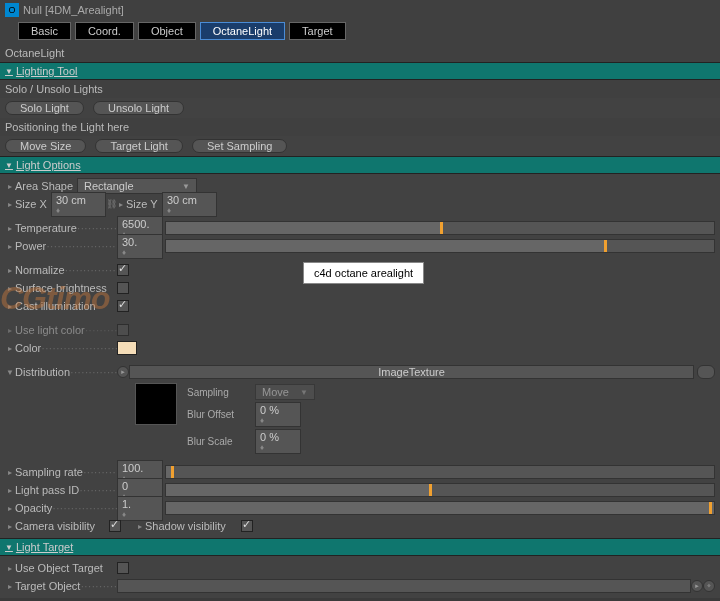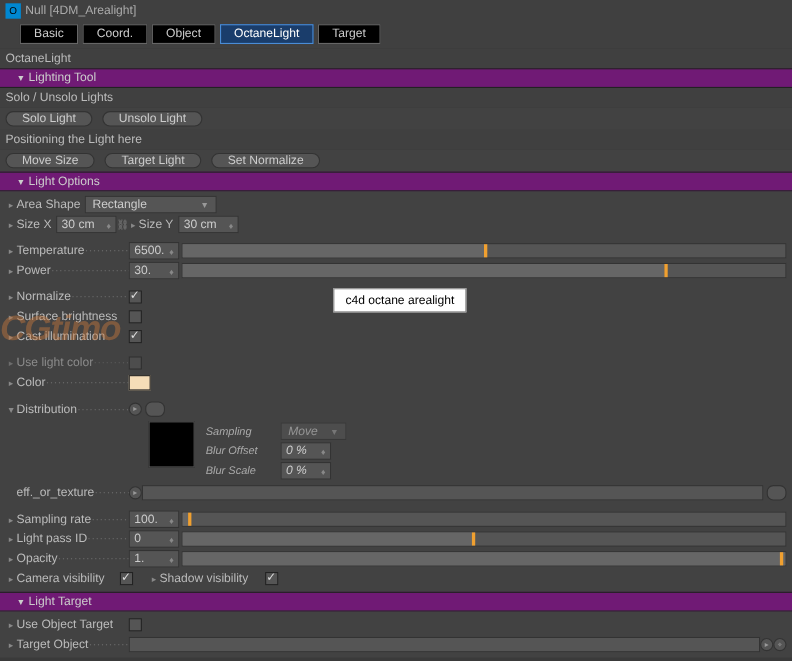--- a/index.html
+++ b/index.html
@@ -4,44 +4,44 @@
 <style>
 * { margin: 0; padding: 0; box-sizing: border-box; }
 body { background: #3a3a3a; color: #bbb; font-family: Arial, sans-serif; font-size: 11px; width: 720px; position: relative; }
 .title-bar { display: flex; align-items: center; padding: 3px 5px; background: #404040; }
 .icon-box { width: 14px; height: 14px; background: #0087d1; display: inline-flex; align-items: center; justify-content: center; color: #000; font-size: 9px; margin-right: 4px; }
 .title-text { color: #aaa; }
 .tabs { display: flex; gap: 4px; padding: 2px 18px 4px; background: #404040; }
 .tab { background: #000000; color: #ccc; padding: 2px 12px; font-size: 11px; cursor: pointer; border: 1px solid #666; }
 .tab.active { background: #1a3d6b; border: 1px solid #4a8cd6; color: #fff; }
 .panel-name { padding: 3px 5px; background: #404040; color: #bbb; font-size: 11px; }
-.section-header { background: #701a75; padding: 2px 15px; color: #ccc; border-top: 1px solid #222; border-bottom: 1px solid #222; display: flex; align-items: center; cursor: pointer; }
+.section-header { background: #0f766e; padding: 2px 5px; color: #ccc; border-top: 1px solid #222; border-bottom: 1px solid #222; display: flex; align-items: center; cursor: pointer; text-decoration: underline; }
 .section-header::before { content: '▼'; font-size: 8px; margin-right: 3px; }
 .section-body { padding: 3px 5px; background: #424242; }
 .pill { background: #555; color: #ccc; padding: 0 14px; border-radius: 10px; font-size: 11px; cursor: pointer; margin-right: 6px; display: inline-block; border: 1px solid #333; }
 .row { display: flex; align-items: center; padding: 1px 0; height: 18px; }
 .disc { width: 10px; text-align: center; color: #888; font-size: 8px; }
 .lbl { position: relative; color: #bbb; }
 .lbl.dotted::after { content: '····································'; color: #666; position: absolute; left: 100%; top: 0; overflow: hidden; }
 .lbl-wrap { display: flex; width: 102px; overflow: hidden; }
 .dropdown { background: #555; border: 1px solid #333; color: #ccc; padding: 1px 6px; min-width: 120px; display: flex; align-items: center; justify-content: space-between; cursor: pointer; }
 .dropdown-narrow { min-width: 60px; }
 .dd-arrow { font-size: 8px; color: #999; }
-.numfield { background: #555; border: 1px solid #333; color: #ccc; padding: 1px 4px; width: 46px; display: flex; align-items: flex-end; justify-content: space-between; }
+.numfield { background: #555; border: 1px solid #333; color: #ccc; padding: 1px 4px; width: 46px; display: flex; align-items: flex-start; justify-content: space-between; flex-direction: column; }
 .spin { color: #888; font-size: 8px; cursor: pointer; }
 .checkbox { width: 12px; height: 12px; background: #555; border: 1px solid #222; display: inline-block; cursor: pointer; position: relative; }
 .checkbox.checked::after { content: '✓'; position: absolute; top: -3px; left: 0; color: #ddd; font-size: 11px; }
 .slider { background: #555; height: 14px; flex: 1; position: relative; border: 1px solid #333; margin-left: 2px; }
 .slider-fill { background: #666; height: 100%; position: absolute; left: 0; top: 0; }
 .slider-handle { position: absolute; width: 3px; height: 100%; background: #f0a030; top: 0; }
 .texfield { background: #555; height: 14px; flex: 1; position: relative; border: 1px solid #333; display: flex; align-items: center; justify-content: center; color: #ccc; }
 .endbtn { width: 18px; height: 14px; background: #555; border: 1px solid #333; border-radius: 6px; margin-left: 3px; cursor: pointer; }
 .thumb { width: 42px; height: 42px; background: #000; border: 1px solid #555; }
 .swatch { width: 20px; height: 14px; background: #f5ddb8; border: 1px solid #222; cursor: pointer; }
-.sub-row { display: flex; align-items: center; padding: 1px 0; font-style: italic; }
+.sub-row { display: flex; align-items: center; padding: 1px 0; }
 .sub-lbl { width: 68px; color: #aaa; font-size: 10px; }
 .tooltip { position: absolute; background: #fff; color: #000; border: 1px solid #888; padding: 4px 10px; font-size: 11px; top: 262px; left: 303px; }
 .watermark1 { position: absolute; top: 280px; left: 0px; font-size: 32px; font-style: italic; font-weight: bold; color: rgba(200,120,60,0.45); pointer-events: none; font-family: Arial; letter-spacing: -1px; }
 .link-icon { width: 10px; color: #888; font-size: 9px; text-align: center; }
 .smallcirc { width: 12px; height: 12px; background: #555; border: 1px solid #333; border-radius: 6px; cursor: pointer; display: inline-flex; align-items: center; justify-content: center; font-size: 7px; color: #999; }
 </style>
 </head>
 <body>
 
 <div class="title-bar">
@@ -64,21 +64,21 @@
 <div class="panel-name">Solo / Unsolo Lights</div>
 <div class="section-body">
   <span class="pill">Solo Light</span>
   <span class="pill">Unsolo Light</span>
 </div>
 
 <div class="panel-name">Positioning the Light here</div>
 <div class="section-body">
   <span class="pill">Move Size</span>
   <span class="pill">Target Light</span>
-  <span class="pill">Set Normalize</span>
+  <span class="pill">Set Sampling</span>
 </div>
 
 <div class="section-header">Light Options</div>
 <div class="section-body">
 
   <div class="row">
     <span class="disc">▸</span>
     <span class="lbl" style="width:62px">Area Shape</span>
     <div class="dropdown">
         <span>Rectangle</span>
@@ -176,20 +176,23 @@
   </div>
 
   <div style="height:6px"></div>
 
   <div class="row">
     <span class="disc">▼</span>
     <div class="lbl-wrap">
         <span class="lbl dotted">Distribution</span>
       </div>
     <span class="smallcirc">▸</span>
+    <div class="texfield">
+        <span>ImageTexture</span>
+      </div>
     <span class="endbtn"></span>
   </div>
 
   <div style="display:flex;padding:2px 0 2px 130px">
     <div class="thumb"></div>
     <div style="margin-left:10px">
       <div class="sub-row">
           <span class="sub-lbl">Sampling</span>
           <div class="dropdown dropdown-narrow" style="opacity:0.6">
             <span>Move</span>
@@ -206,29 +209,20 @@
       <div class="sub-row">
           <span class="sub-lbl">Blur Scale</span>
           <div class="numfield">
             <span>0 %</span>
             <span class="spin">♦</span>
           </div>
         </div>
     </div>
   </div>
 
-  <div class="row">
-    <span class="disc"></span>
-    <div class="lbl-wrap">
-        <span class="lbl dotted">eff._or_texture</span>
-      </div>
-    <span class="smallcirc">▸</span>
-    <div class="texfield"></div>
-    <span class="endbtn"></span>
-  </div>
 
   <div style="height:6px"></div>
 
   <div class="row">
     <span class="disc">▸</span>
     <div class="lbl-wrap">
         <span class="lbl dotted">Sampling rate</span>
       </div>
     <div class="numfield">
         <span>100.</span>

